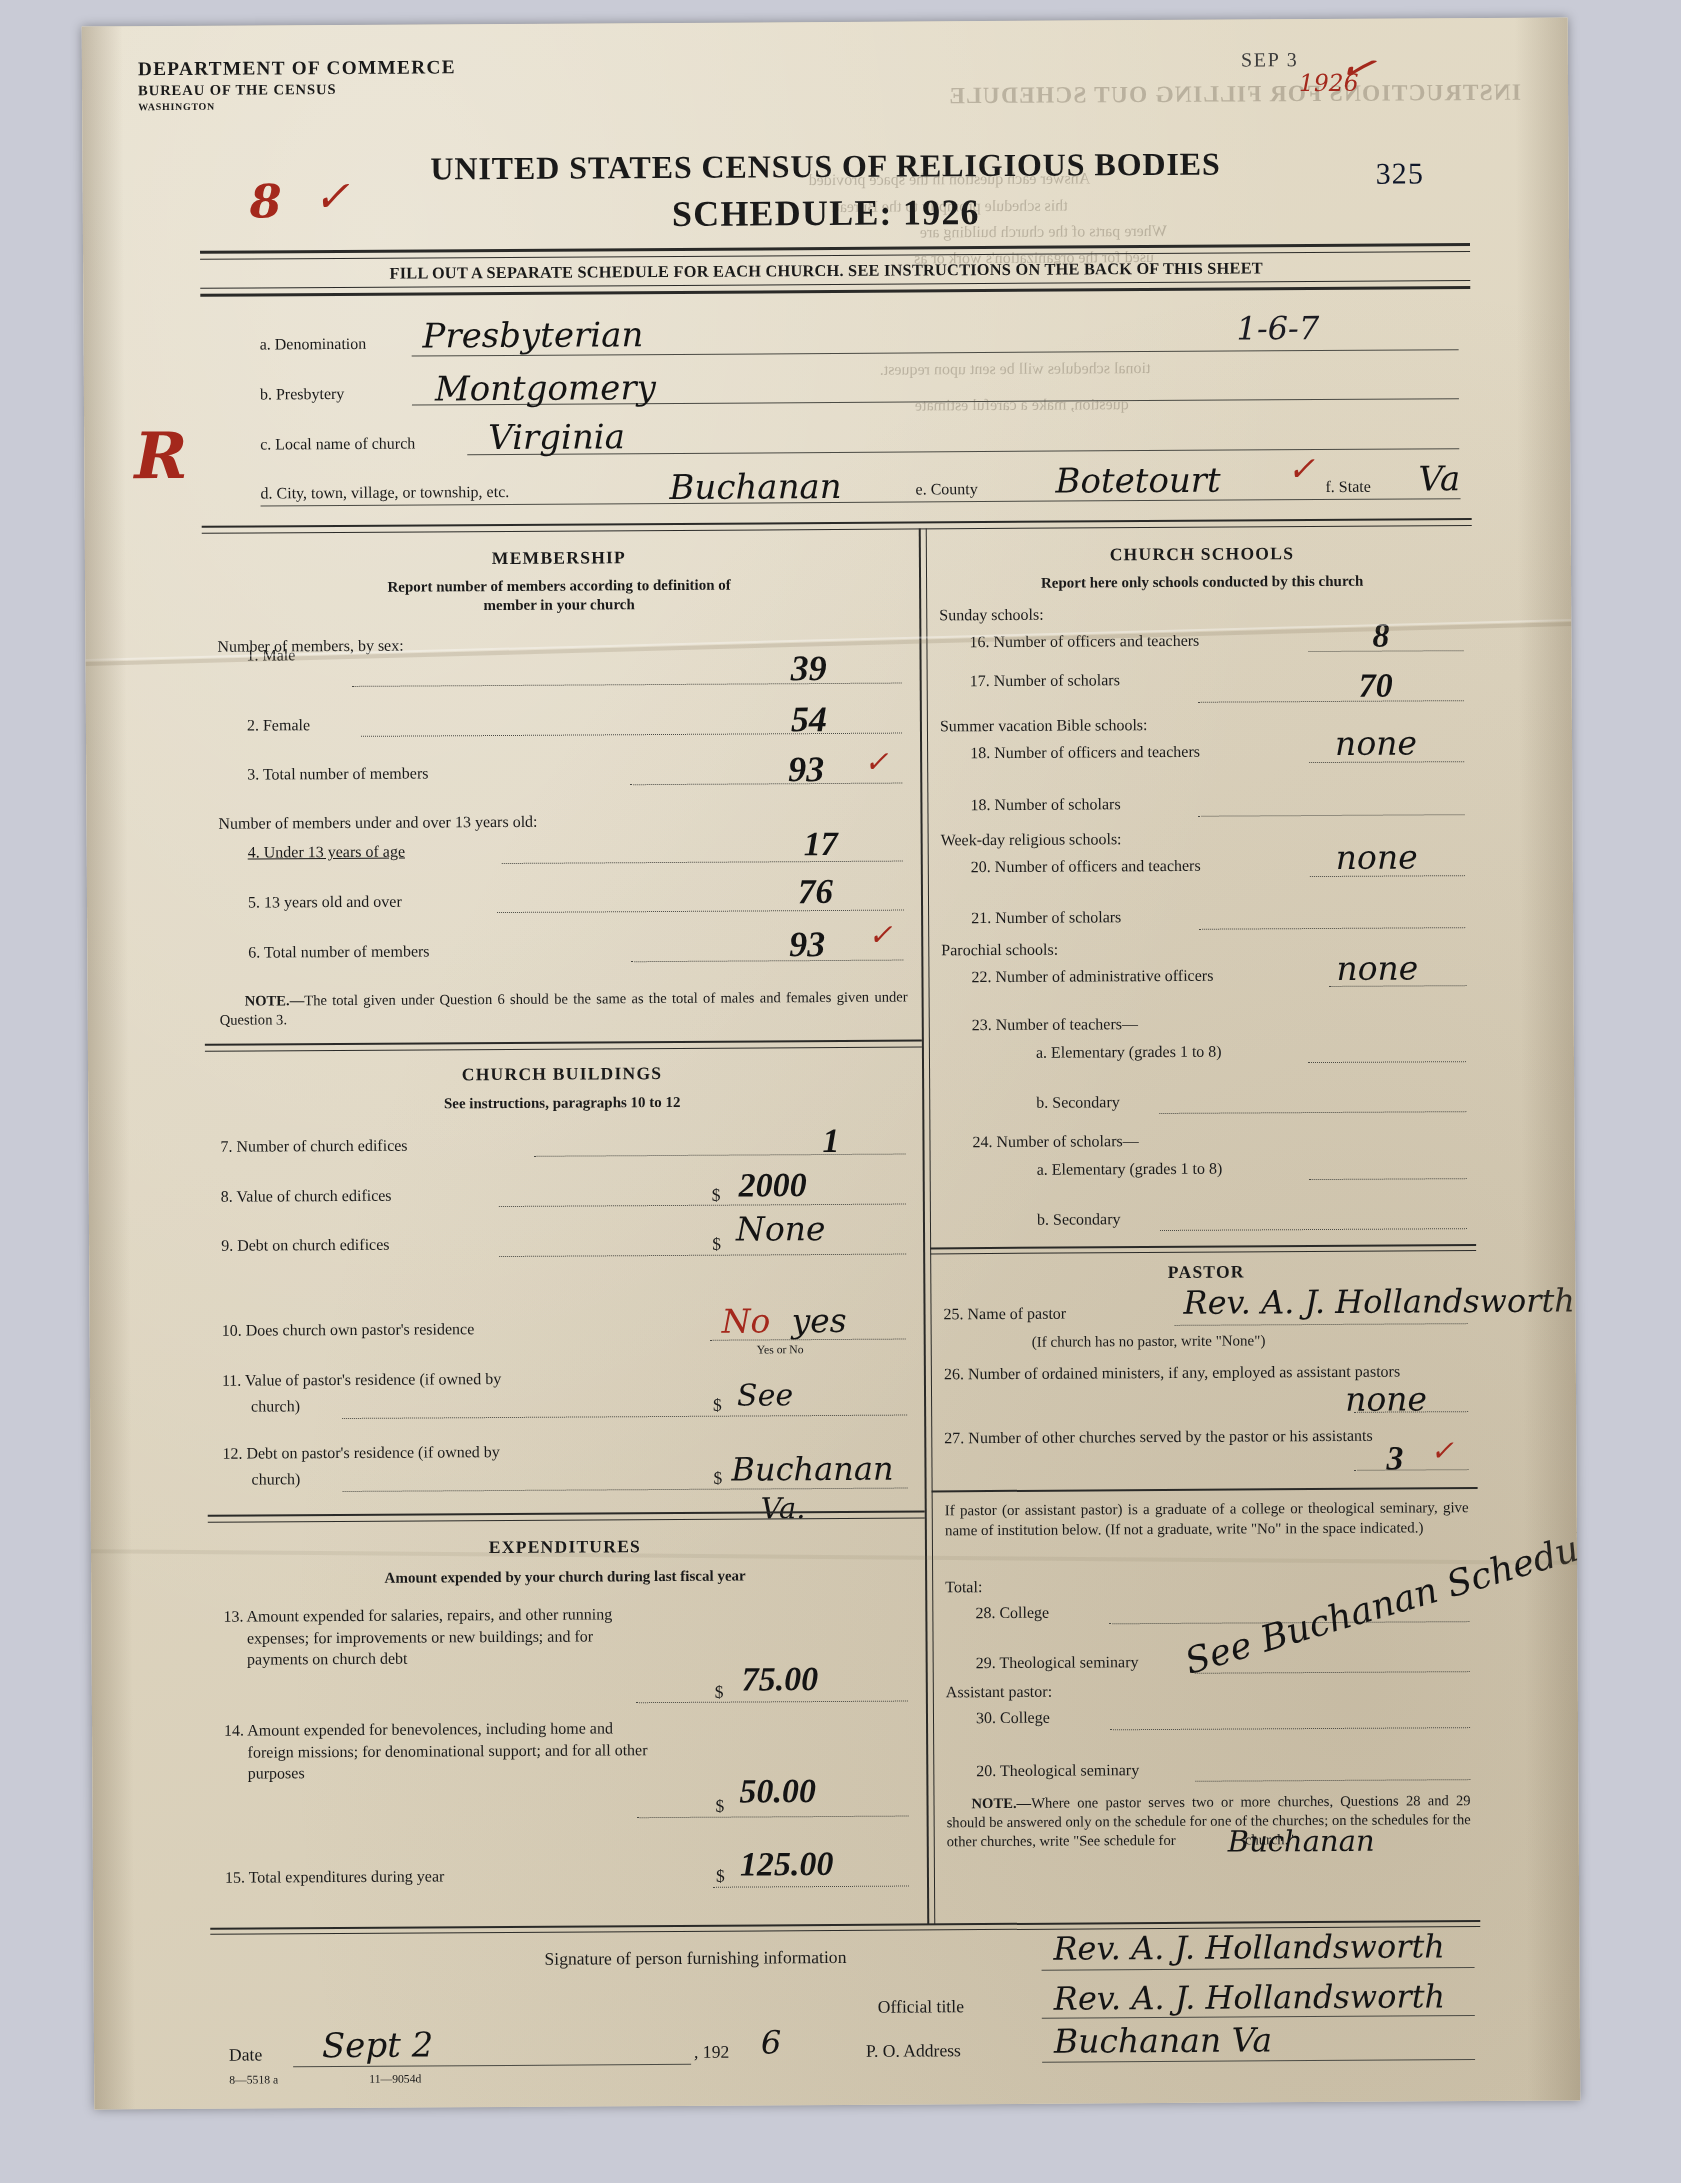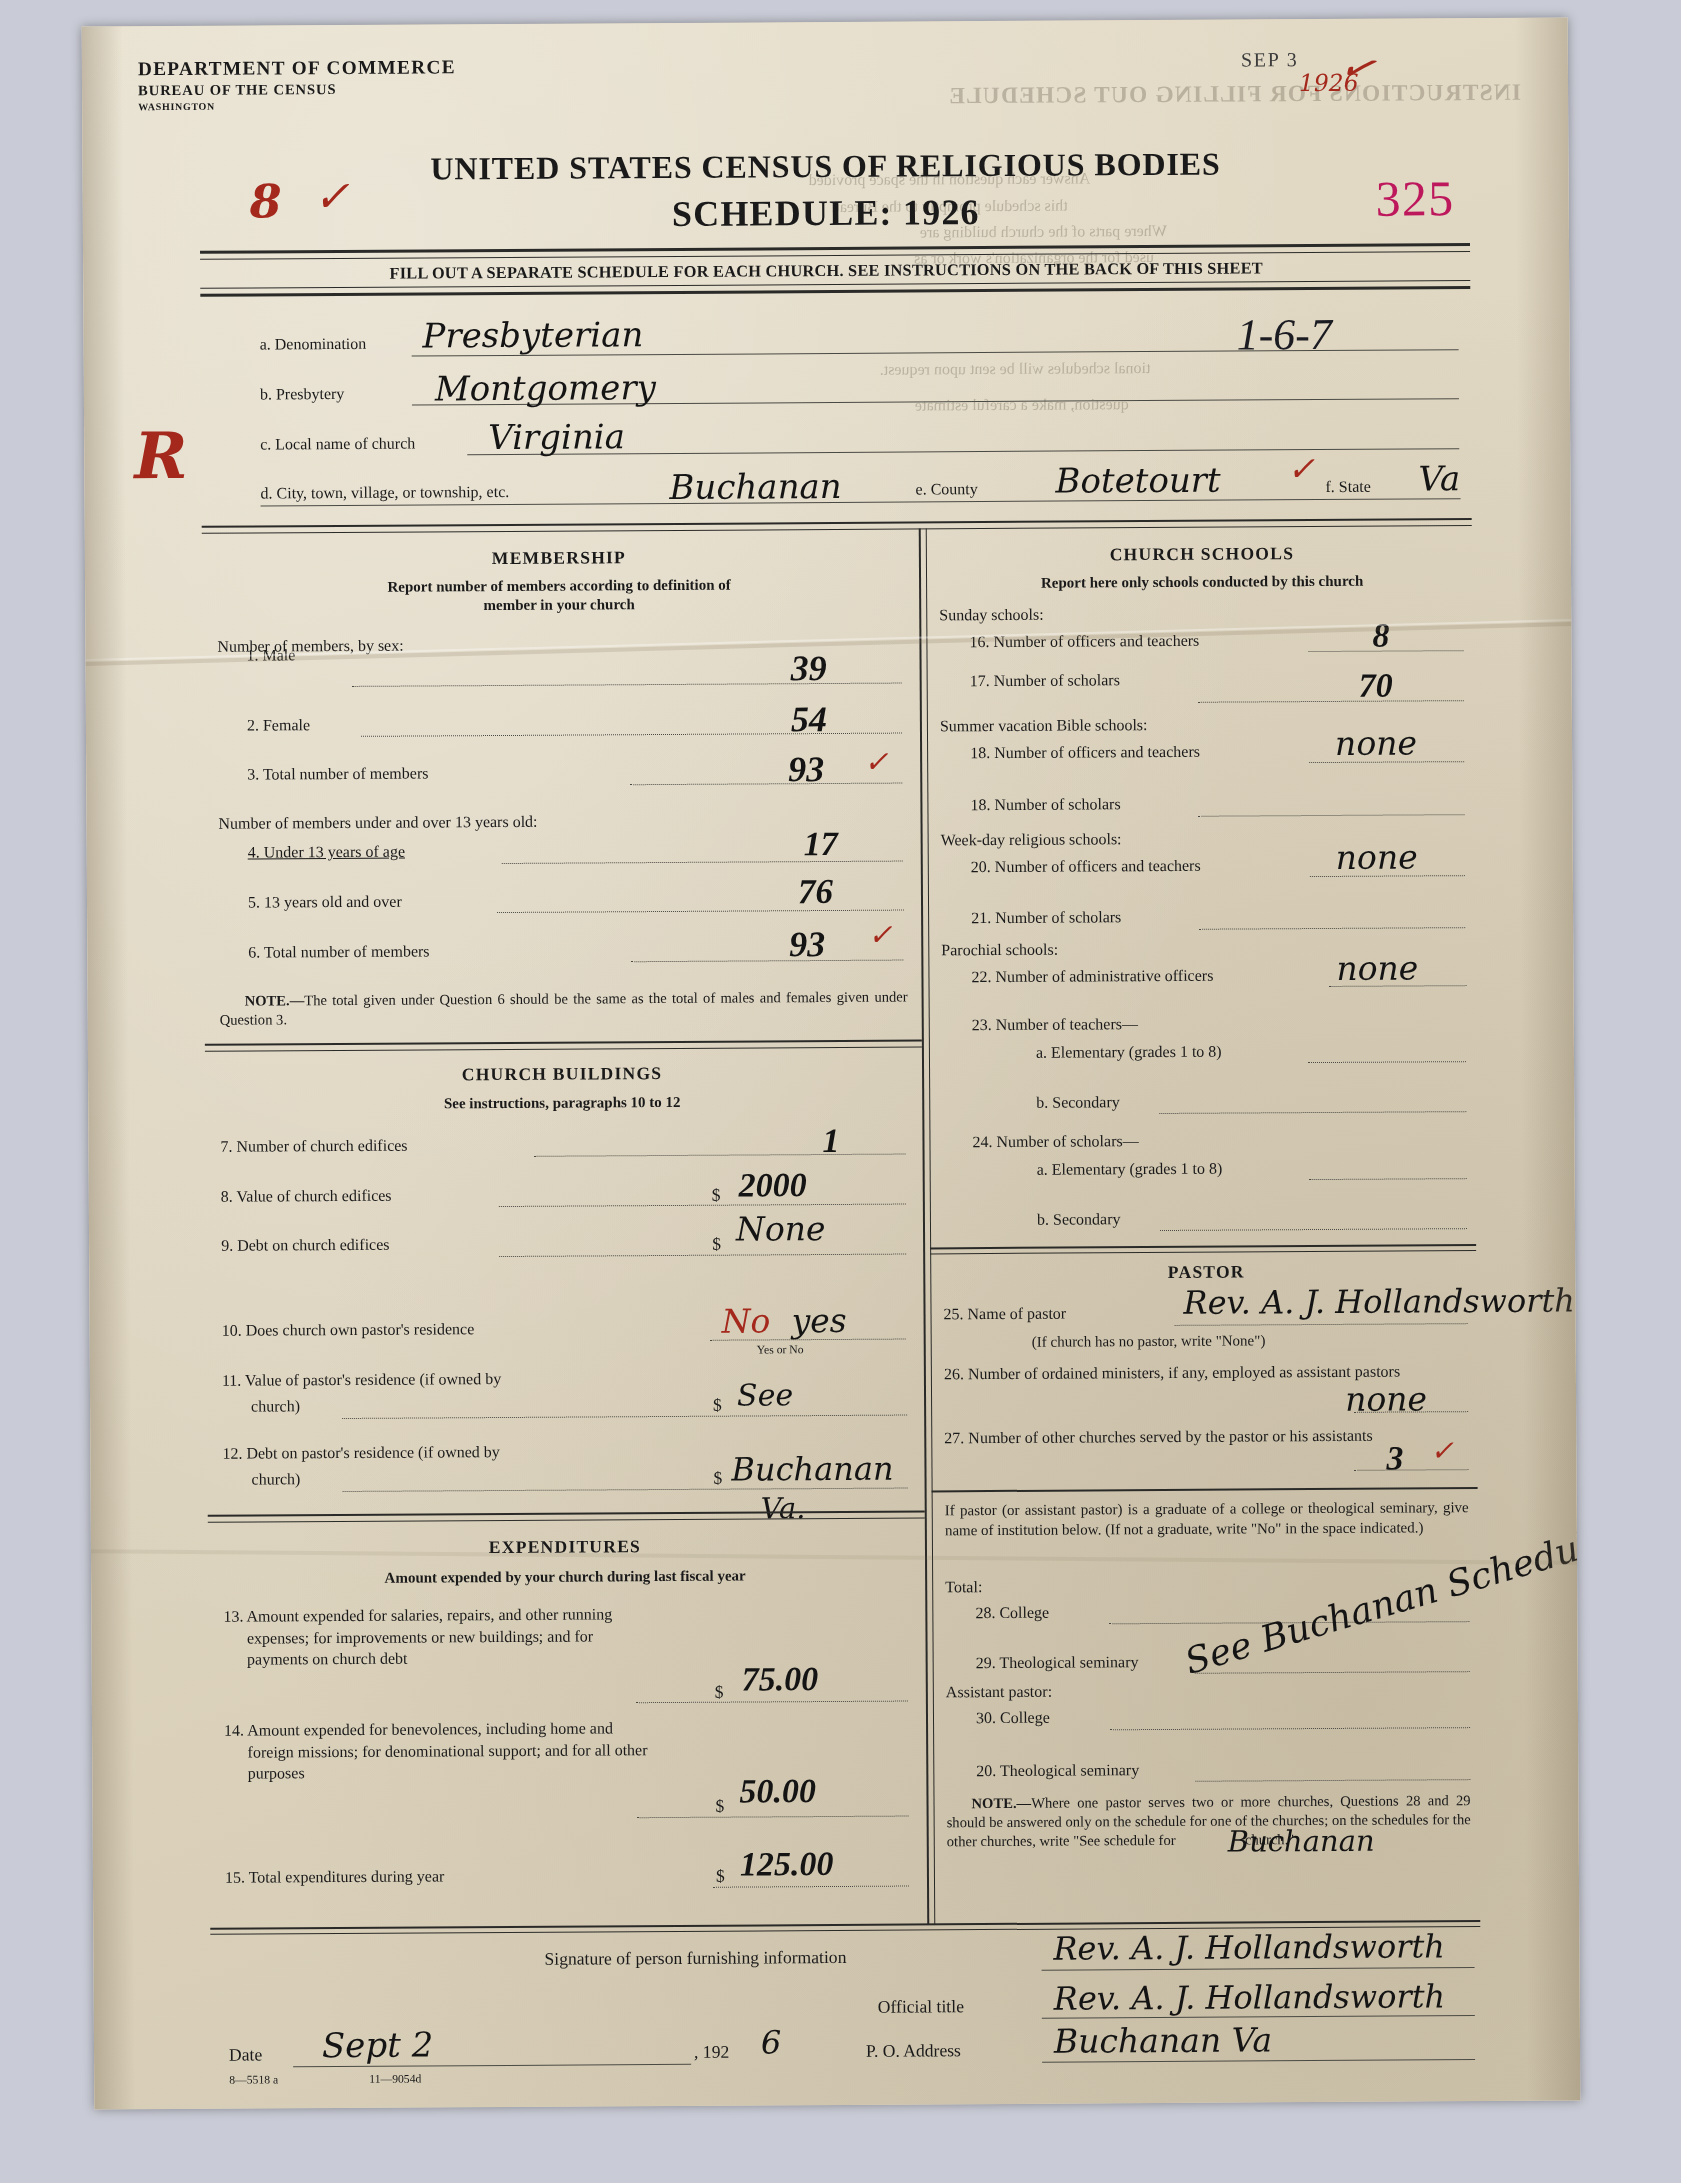--- a/index.html
+++ b/index.html
@@ -85,39 +85,39 @@
     <div class="dept">
       <div class="l1">DEPARTMENT OF COMMERCE</div>
       <div class="l2">BUREAU OF THE CENSUS</div>
       <div class="l3">WASHINGTON</div>
     </div>
 
     <div class="stamp" style="left:1159px;top:29px;font-size:20px;letter-spacing:1.8px;color:#3c3c3c;">SEP 3</div>
     <div class="hw red" style="left:1217px;top:50px;font-size:23.4px;">1926</div>
     <div class="hw red" style="left:1252px;top:17.6px;font-size:41px;transform:rotate(18deg);">✓</div>
 
-    <div class="stamp" style="left:1293px;top:151px;font-size:50px;color:#be185d;letter-spacing:1.2px;">325</div>
+    <div class="stamp" style="left:1293px;top:138px;font-size:30px;color:#0f172a;letter-spacing:1.2px;">325</div>
 
     <div class="hw red" style="left:167px;top:149px;font-size:46px;font-weight:700;">8</div>
     <div class="hw red" style="left:231px;top:146px;font-size:43px;">✓</div>
     <div class="hw red" style="left:50px;top:392px;font-size:64px;font-weight:700;">R</div>
 
     <div class="title1">UNITED STATES CENSUS OF RELIGIOUS BODIES</div>
     <div class="title2">SCHEDULE: 1926</div>
 
     <div class="rule thick" style="left:117px;top:225px;width:1270px;"></div>
     <div class="rule thin" style="left:117px;top:233px;width:1270px;"></div>
     <div class="instr">FILL OUT A SEPARATE SCHEDULE FOR EACH CHURCH.   SEE INSTRUCTIONS ON THE BACK OF THIS SHEET</div>
     <div class="rule thin" style="left:117px;top:262px;width:1270px;"></div>
     <div class="rule thick" style="left:117px;top:268px;width:1270px;"></div>
 
     <div class="fld" style="left:176px;top:310px;">a. Denomination</div>
     <div class="line" style="left:328px;top:331px;width:1047px;"></div>
     <div class="hw big" style="left:339px;top:291px;font-size:34px;">Presbyterian</div>
-    <div class="hw ink" style="left:1153px;top:290px;font-size:44px;font-family:Liberation Serif, serif;">1-6-7</div>
+    <div class="hw ink" style="left:1153px;top:290px;font-size:32px;">1-6-7</div>
 
     <div class="fld" style="left:176px;top:360px;">b. Presbytery</div>
     <div class="line" style="left:328px;top:380px;width:1047px;"></div>
     <div class="hw big" style="left:351px;top:344px;font-size:34px;">Montgomery</div>
 
     <div class="fld" style="left:176px;top:410px;">c. Local name of church</div>
     <div class="line" style="left:383px;top:430px;width:992px;"></div>
     <div class="hw big" style="left:404px;top:393px;font-size:34px;">Virginia</div>
 
     <div class="fld" style="left:176px;top:459px;">d. City, town, village, or township, etc.</div>

